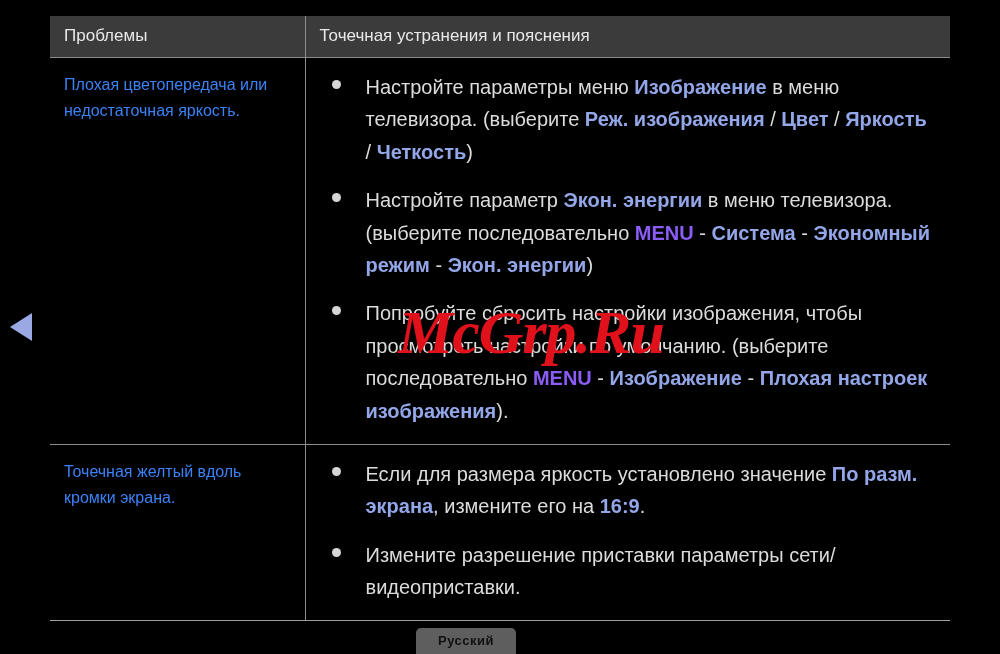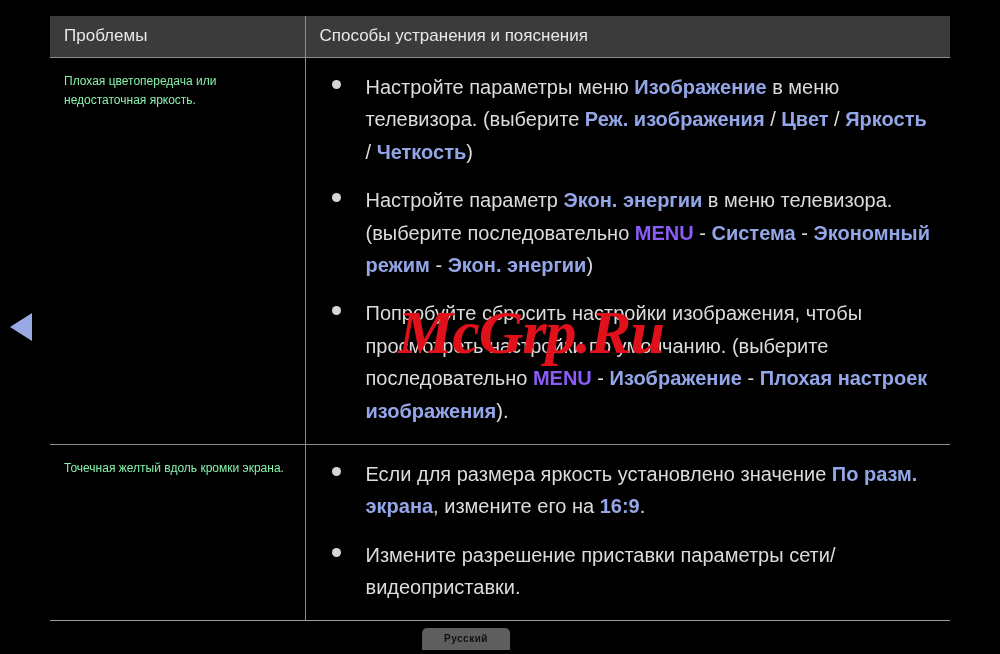--- a/index.html
+++ b/index.html
@@ -74,23 +74,23 @@
 
   tbody td {
     vertical-align: top;
     border-bottom: 1px solid #8c8c8c;
     background: #000;
   }
   tbody tr:last-child td { border-bottom: 1px solid #9e9e9e; }
   tbody td.prob {
     border-right: 1px solid #8c8c8c;
     padding: 14px 12px 16px 14px;
-    font-size: 12px;
+    font-size: 16px;
     line-height: 1.62;
-    color: #86efac;
+    color: #3b82f6;
     margin-top: 16px;
   }
   tbody td.sol {
     padding: 13px 14px 15px 14px;
     font-size: 20px;
     line-height: 1.62;
     color: #dcdcdc;
   }
 
   
@@ -138,21 +138,21 @@
   }
 
   
   .lang-chip {
     position: absolute;
     left: 50%;
     transform: translateX(-50%);
     top: 628px;
     background: #5e5e5e;
     color: #111;
-    font-size: 10px;
+    font-size: 13px;
     font-weight: bold;
     padding: 5px 22px 6px 22px;
     border-radius: 5px 5px 0 0;
     letter-spacing: 0.5px;
   }
 </style>
 </head>
 <body>
 
 <div id="screen">
@@ -163,21 +163,21 @@
 
   <div class="table-wrap">
     <table class="tbl">
       <colgroup>
           <col class="c1">
           <col class="c2">
         </colgroup>
       <thead>
         <tr>
           <th class="h1">Проблемы</th>
-          <th class="h2">Способы устранения и пояснения</th>
+          <th class="h2">Точечная устранения и пояснения</th>
         </tr>
       </thead>
       <tbody id="tbody">
           <tr>
             <td class="prob">Плохая цветопередача или недостаточная яркость.</td>
             <td class="sol">
               <ul class="bullets">
                 <li><span class="dot"></span><span class="sep">Настройте параметры меню </span><span class="hl">Изображение</span><span class="sep"> в меню телевизора. (выберите </span><span class="hl">Реж. изображения</span><span class="sep"> / </span><span class="hl">Цвет</span><span class="sep"> / </span><span class="hl">Яркость</span><span class="sep"> / </span><span class="hl">Четкость</span><span class="sep">)</span></li>
                 <li><span class="dot"></span><span class="sep">Настройте параметр </span><span class="hl">Экон. энергии</span><span class="sep"> в меню телевизора. (выберите последовательно </span><span class="wb">MENU</span><span class="sep"> - </span><span class="hl">Система</span><span class="sep"> - </span><span class="hl">Экономный режим</span><span class="sep"> - </span><span class="hl">Экон. энергии</span><span class="sep">)</span></li>
                 <li><span class="dot"></span><span class="sep">Попробуйте сбросить настройки изображения, чтобы просмотреть настройки по умолчанию. (выберите последовательно </span><span class="wb">MENU</span><span class="sep"> - </span><span class="hl">Изображение</span><span class="sep"> - </span><span class="hl">Плохая настроек изображения</span><span class="sep">).</span></li>

